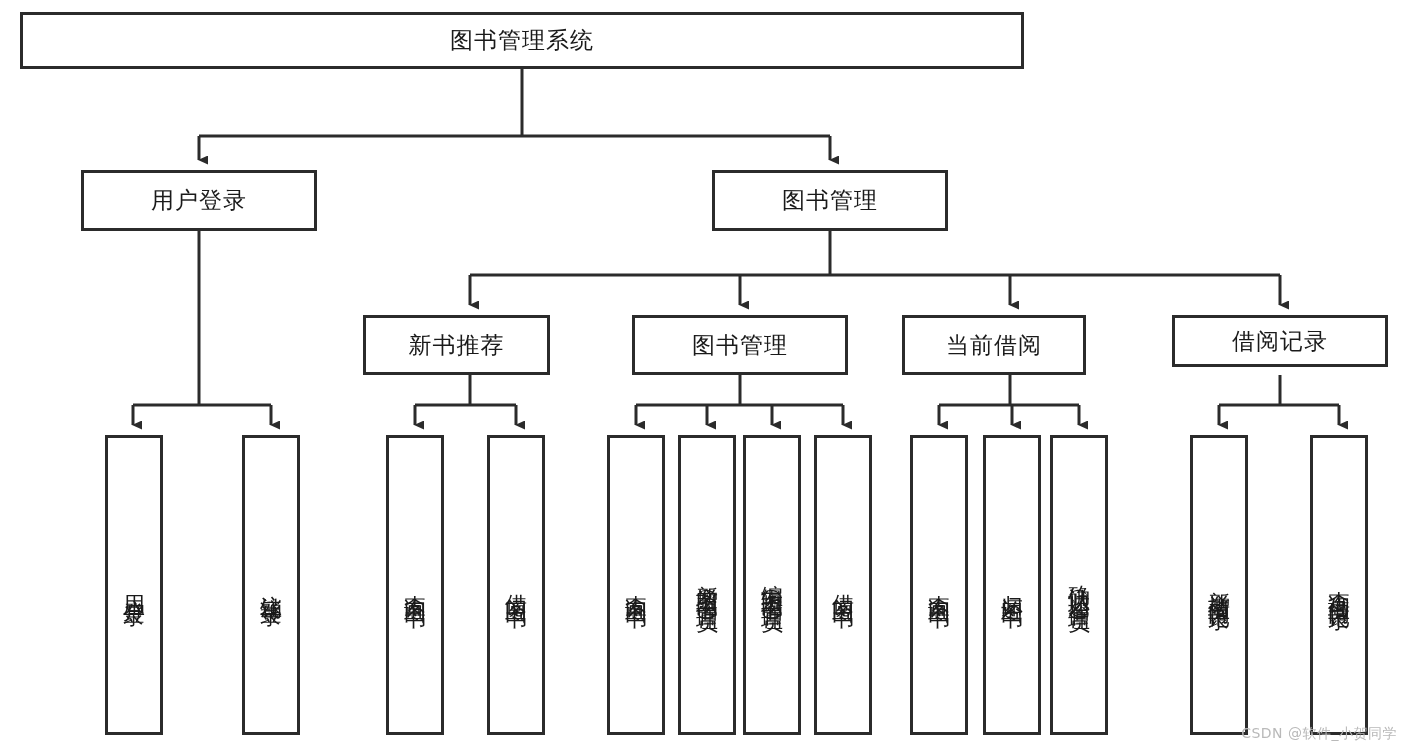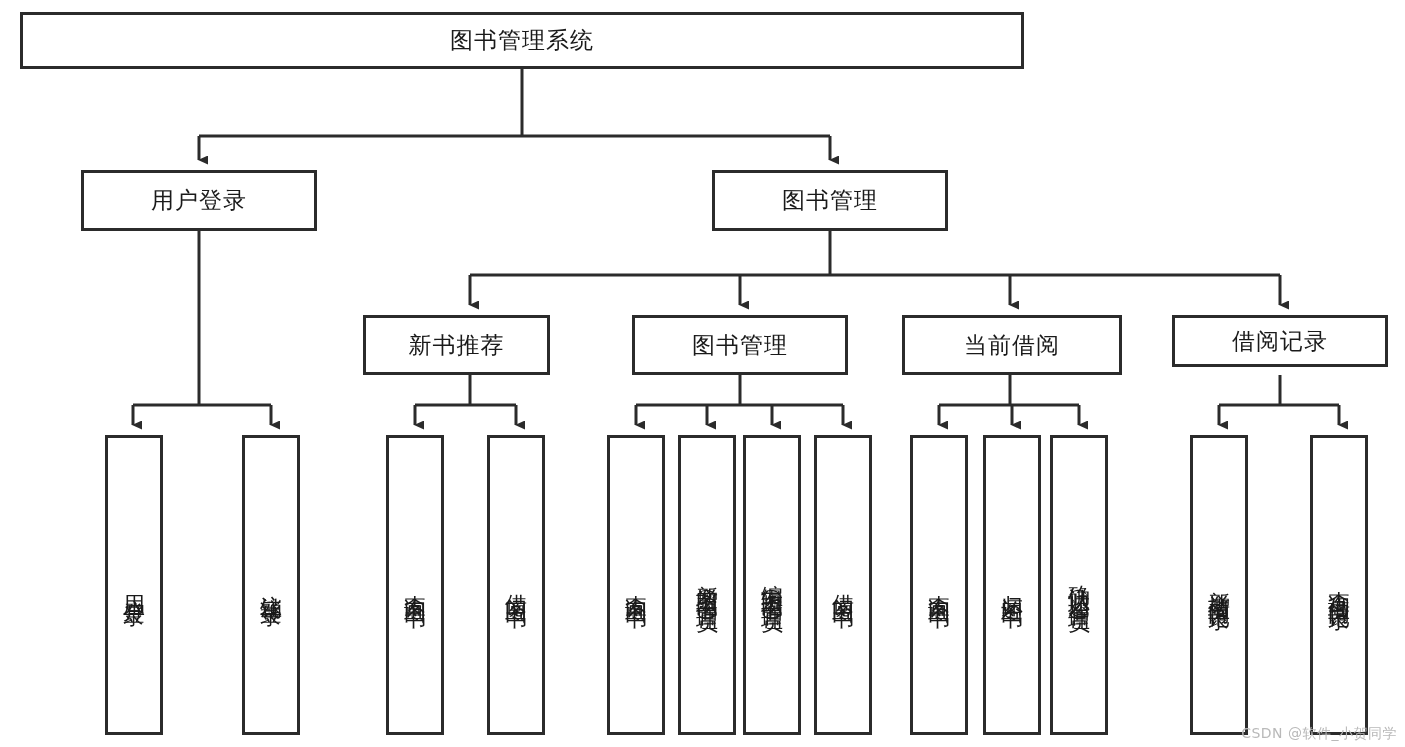--- a/index.html
+++ b/index.html
@@ -123,21 +123,21 @@
   <div class="node horizontal" style="left:712px; top:170px; width:236px; height:61px;">
     <span>图书管理</span>
   </div>
 
   <div class="node horizontal" style="left:363px; top:315px; width:187px; height:60px;">
     <span>新书推荐</span>
   </div>
   <div class="node horizontal" style="left:632px; top:315px; width:216px; height:60px;">
     <span>图书管理</span>
   </div>
-  <div class="node horizontal" style="left:902px; top:315px; width:220px; height:60px;">
+  <div class="node horizontal" style="left:902px; top:315px; width:184px; height:60px;">
     <span>当前借阅</span>
   </div>
   <div class="node horizontal" style="left:1172px; top:315px; width:216px; height:52px;">
     <span>借阅记录</span>
   </div>
 
   <div class="node vertical" style="left:105px; top:435px; width:58px; height:300px;">
     <span class="vtext">用户登录</span>
   </div>
   <div class="node vertical" style="left:242px; top:435px; width:58px; height:300px;">

